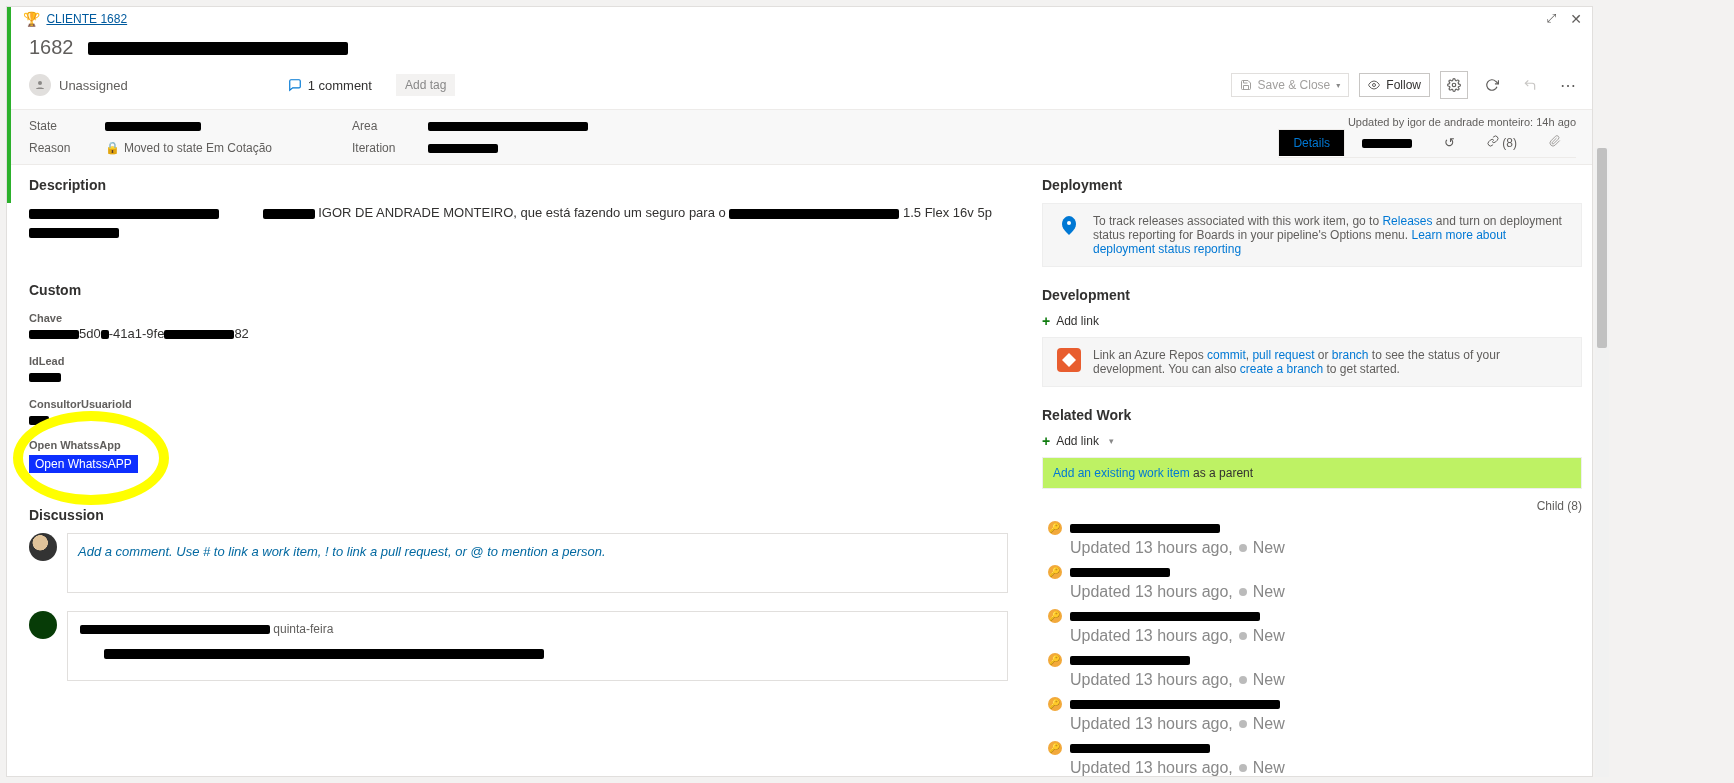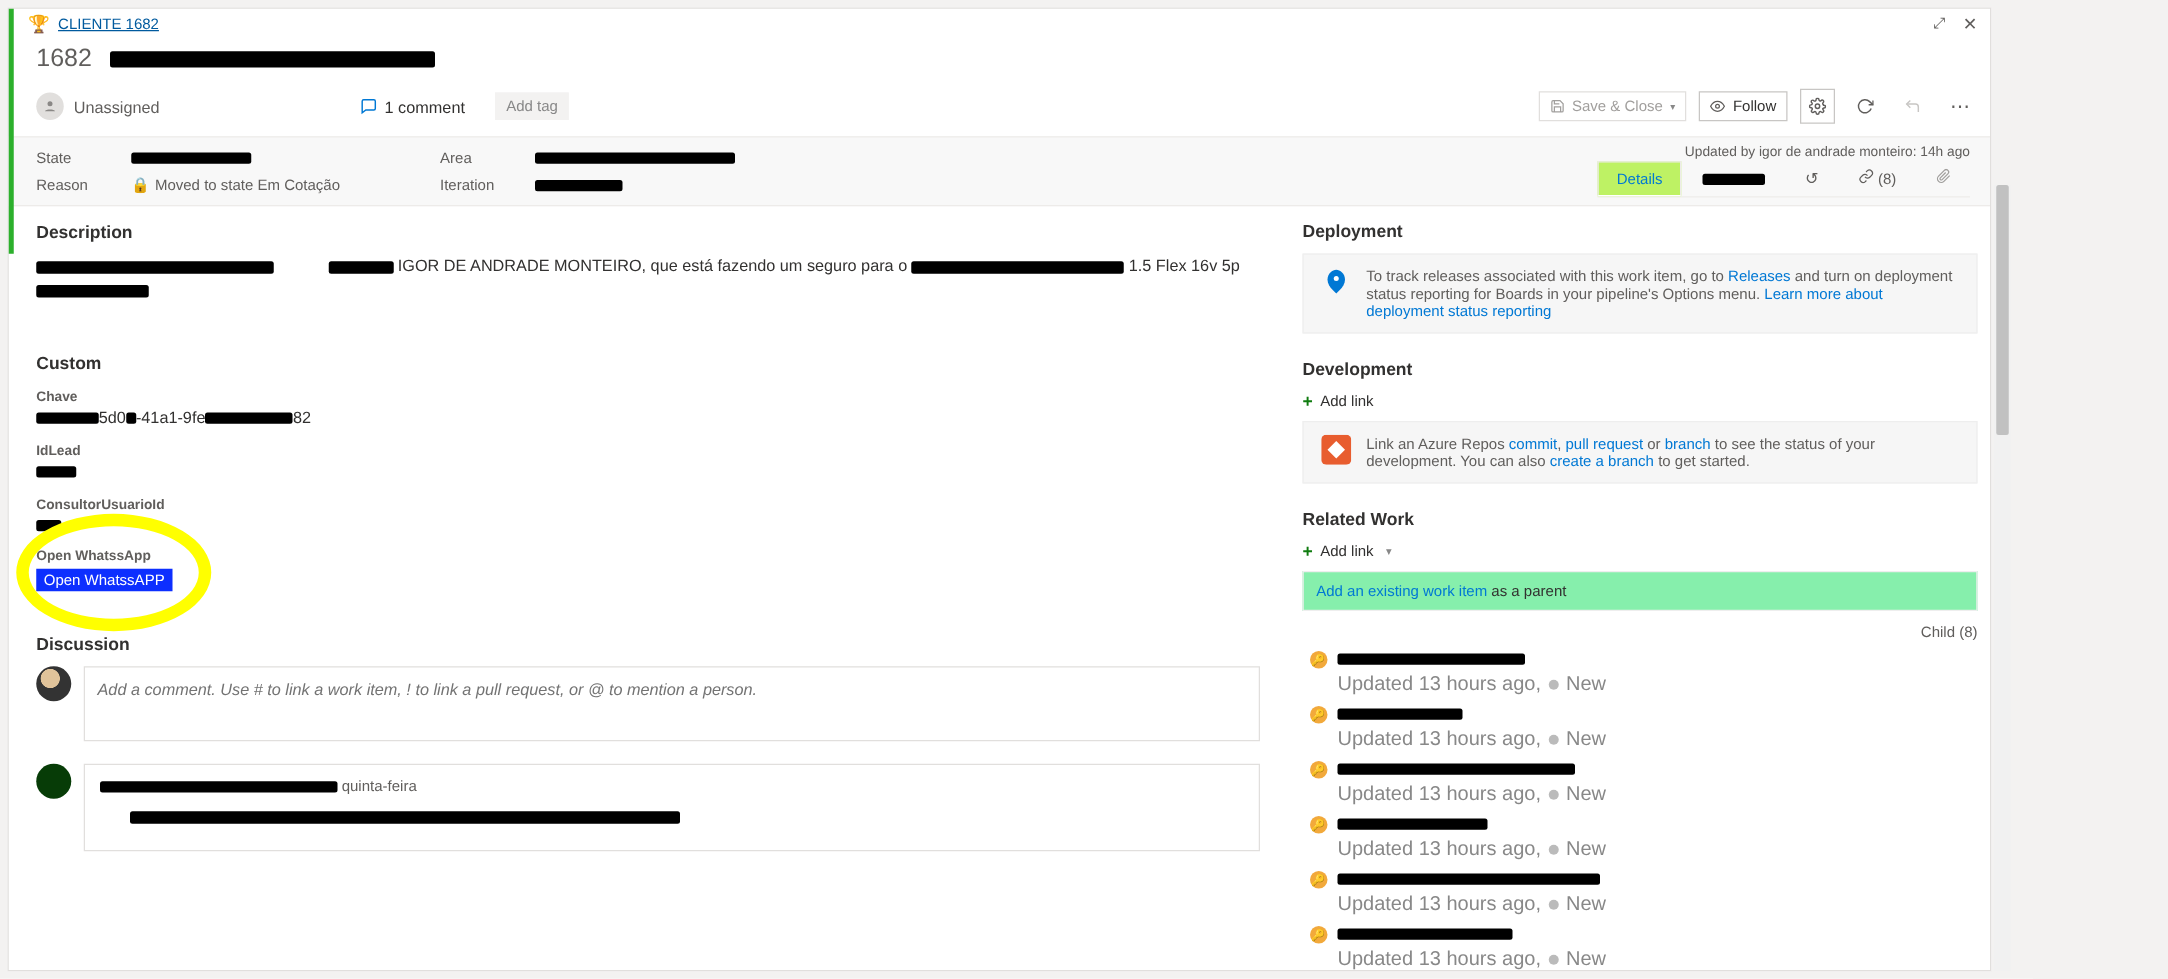--- a/index.html
+++ b/index.html
@@ -48,21 +48,21 @@
     background: #f8f8f8; border-top: 1px solid #edebe9; border-bottom: 1px solid #edebe9;
     padding: 6px 16px 6px 22px; font-size: 12px; color: #605e5c;
   }
   .meta-cols { display: flex; gap: 80px; }
   .meta-col { display: flex; flex-direction: column; gap: 8px; }
   .meta-pair { display: flex; gap: 24px; align-items: center; }
   .meta-label { width: 52px; color:#605e5c; }
   .lock { font-size: 12px; color:#888; margin-right: 4px;}
   .tabs { display: flex; gap: 2px; align-items: center; border-bottom: 1px solid #edebe9;}
   .tab { padding: 6px 14px; font-size: 12px; border: 1px solid transparent; position: relative; cursor:pointer; }
-  .tab.active { color: #0078d4; border: 1px solid #edebe9; border-bottom: 1px solid #fff; background:#bef264;}
+  .tab.active { color: #0078d4; border: 1px solid #edebe9; border-bottom: 1px solid #fff; background:#000000;}
   .tab .hist { font-size: 13px; color:#605e5c;}
   .tab.links svg { width: 12px; height:12px; }
   .tab.trash { color:#888; }
   .body {
     flex: 1; display: flex; overflow: hidden;
   }
   .left-col {
     flex: 1; overflow-y: auto; padding: 0 24px 20px 22px;
   }
   .right-col {
@@ -82,36 +82,36 @@
   }
   .oa-btn {
     background: #0d2fff; color: #fff; padding: 2px 6px; font-size: 12px; border: none; cursor: pointer;
   }
   .discussion-box {
     margin-top: 10px; display: flex; gap: 10px;
   }
   .avatar { width: 28px; height: 28px; border-radius: 50%; background: #725d3a; flex-shrink:0; background-size:cover;}
   .avatar.green { background: #073c07; }
   .comment-input {
-    flex:1; border: 1px solid #e1dfdd; padding: 10px; min-height: 60px; font-style: italic; color:#737373;
+    flex:1; border: 1px solid #e1dfdd; padding: 10px; min-height: 60px; font-style: italic; color:#0369a1;
   }
   .comment-card {
     flex:1; border: 1px solid #e1dfdd; padding: 10px 12px 20px; font-size: 12px;
   }
   .comment-head { color:#605e5c; margin-bottom: 10px;}
   .panel {
     background: #f6f6f6; border: 1px solid #eee; padding: 10px 14px; display:flex; gap: 12px;
     font-size: 12px; color:#605e5c; margin-top: 6px;
   }
   .panel svg { flex-shrink: 0; }
   .panel a { color: #0078d4; text-decoration: none; }
   .addlink { display:flex; align-items:center; gap: 6px; color:#323130; font-size: 12px; margin: 8px 0; cursor:pointer;}
   .addlink .plus { color: #107c10; font-weight: bold; font-size: 14px;}
   .chev { font-size: 9px; color:#888; margin-left: 4px;}
-  .rel-parent { background: #86efac; border:1px solid #eee; padding: 8px 10px; font-size:12px; }
+  .rel-parent { background: #bef264; border:1px solid #eee; padding: 8px 10px; font-size:12px; }
   .rel-parent a { color:#0078d4; text-decoration:none;}
   .child-head { font-size: 12px; color:#605e5c; margin-top: 10px; text-align: right;}
   .child-item { display:flex; gap:8px; align-items:flex-start; margin-top: 6px; padding-left: 6px;}
   .child-icon { width:14px; height:14px; background:#f2a93b; border-radius:50%; display:flex; align-items:center; justify-content:center; color:#fff; font-size:9px; flex-shrink:0; margin-top:2px;}
   .child-body { font-size:16px; }
   .child-title { color: #005a9e; }
   .child-sub { color:#888; margin-top:2px; display:flex; align-items:center; gap:6px;}
   .state-dot { width:8px; height:8px; border-radius:50%; background:#bbb; display:inline-block;}
   .showmore { color:#0078d4; font-size:12px; margin-top:10px; cursor:pointer;}
   .showmore span { color:#888;}

